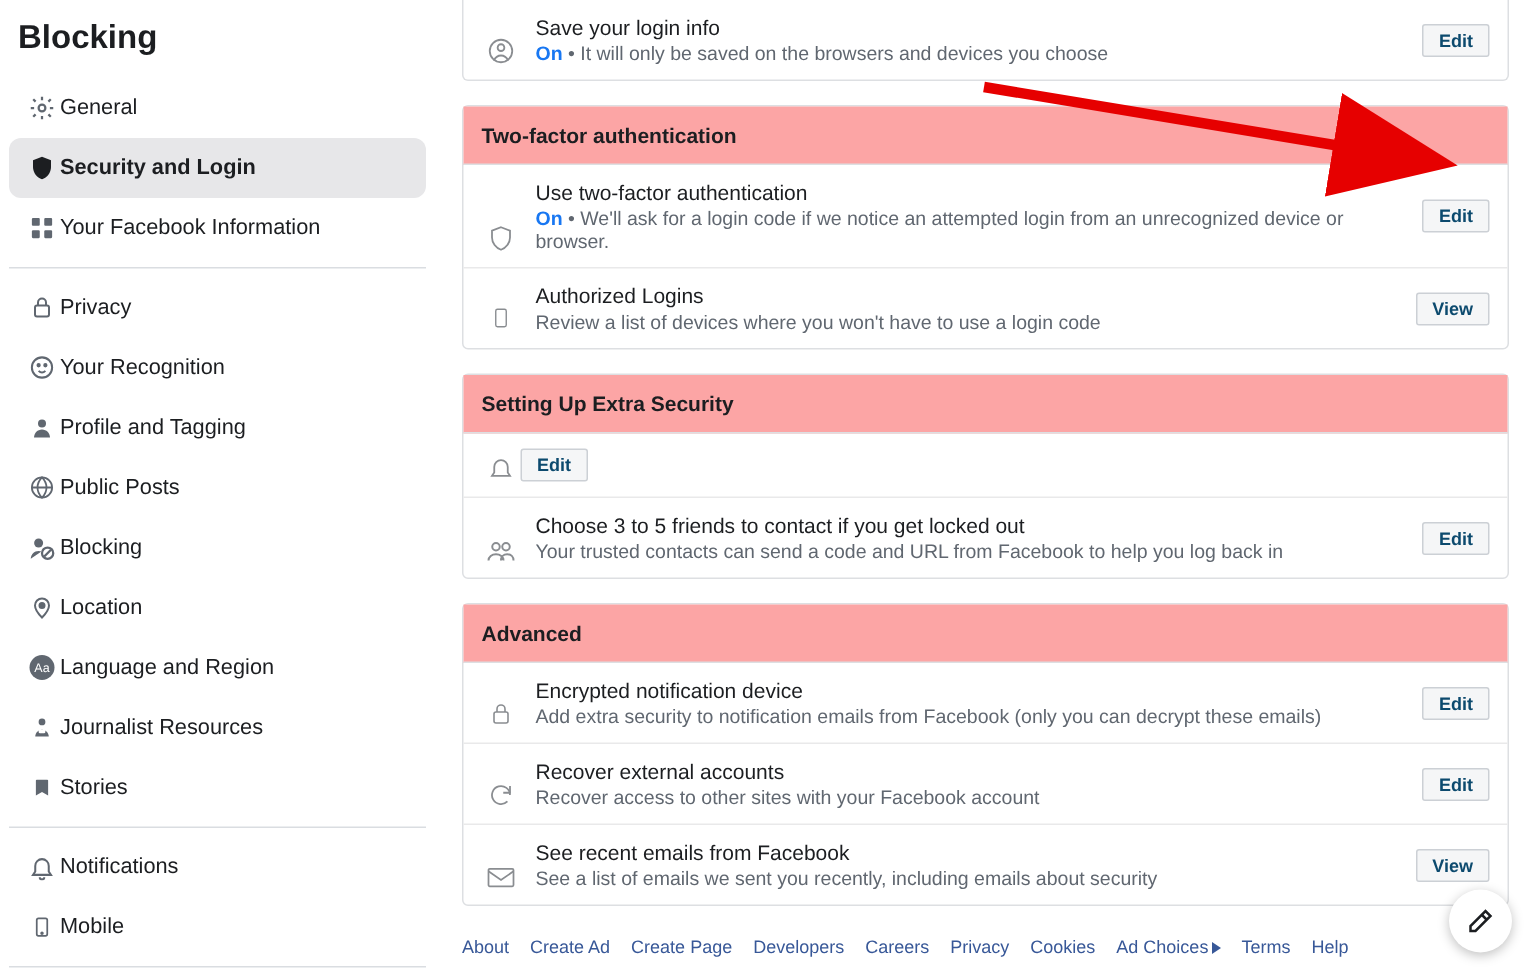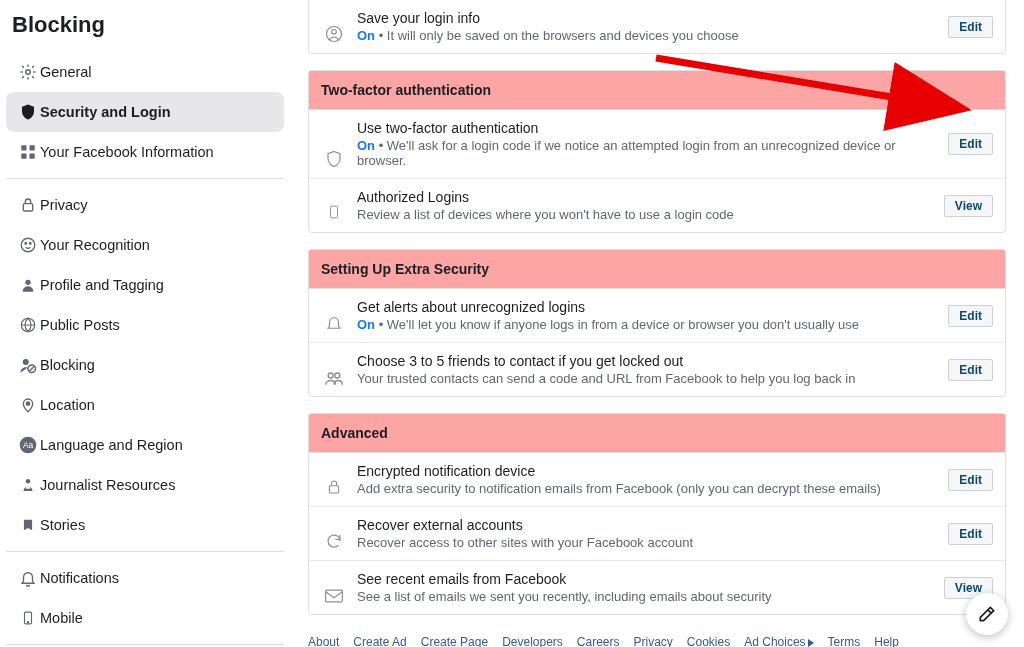--- a/index.html
+++ b/index.html
@@ -333,24 +333,20 @@
 
     <div class="card">
       <div class="card-header">Setting Up Extra Security</div>
       <div id="extra-security-rows">
           <div class="row">
             <div class="row-icon">
               <svg width="18" height="18" viewBox="0 0 24 24" fill="none" stroke="#8a8d91" stroke-width="1.6">
                 <path d="M18 16v-5a6 6 0 10-12 0v5l-2 3h16l-2-3z"></path>
               </svg>
             </div>
-            <div class="row-content">
-              <div class="row-title">Get alerts about unrecognized logins</div>
-              <div class="row-desc"><span class="status-on">On</span> • We'll let you know if anyone logs in from a device or browser you don't usually use</div>
-            </div>
             <button class="btn">Edit</button>
           </div>
           <div class="row">
             <div class="row-icon">
               <svg width="20" height="16" viewBox="0 0 24 18" fill="none" stroke="#8a8d91" stroke-width="1.6">
                 <circle cx="8" cy="6" r="3"></circle>
                 <circle cx="16" cy="6" r="3"></circle>
                 <path d="M2 17c0-3 2.7-5 6-5s6 2 6 5M12 17c0-3 2-5 5-5s5 2 5 5"></path>
               </svg>
             </div>

